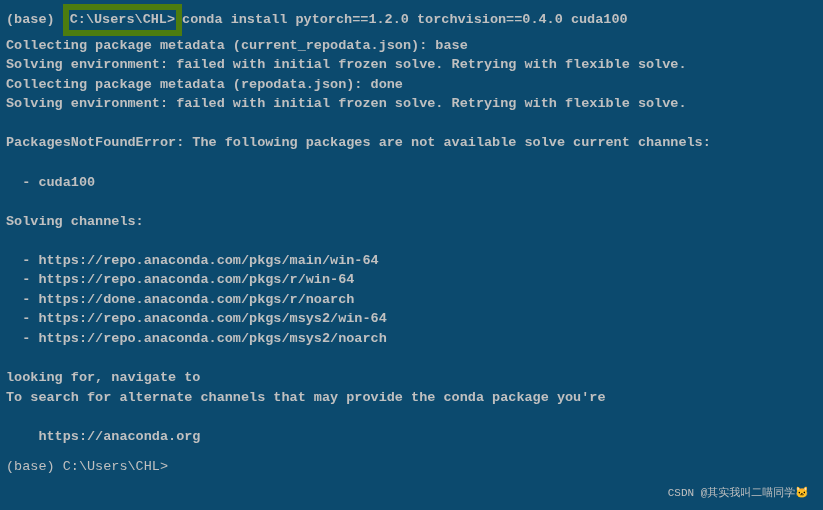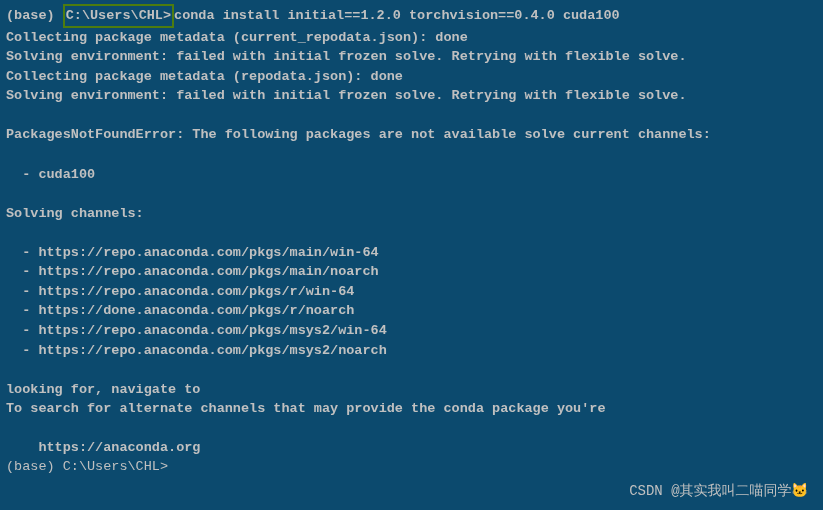--- a/index.html
+++ b/index.html
@@ -26,66 +26,65 @@
     }
     .prompt-line {
       display: flex;
       align-items: center;
     }
     .prompt-base {
       color: #c0c0c0;
     }
     .prompt-path {
       color: #c0c0c0;
-      border: 2px solid #4d7c0f;
+      border: 6px solid #4d7c0f;
       padding: 0 1px;
     }
     .prompt-cmd {
       color: #c0c0c0;
     }
     .watermark {
       position: absolute;
       bottom: 10px;
       right: 14px;
       color: #c0c0c0;
-      font-size: 14px;
+      font-size: 11px;
       font-family: 'Courier New', Courier, monospace;
     }
     .prompt-bottom {
       position: absolute;
       bottom: 36px;
       left: 6px;
       color: #c0c0c0;
       font-family: Liberation Mono, monospace;
       font-size: 13.5px;
     }
   </style>
 </head>
 <body>
 
 <div class="terminal">
 
   <div class="line prompt-line">
-    <span class="prompt-base">(base) </span><span class="prompt-path">C:\Users\CHL&gt;</span><span class="prompt-cmd">conda install initial==1.2.0 torchvision==0.4.0 cuda100</span>
+    <span class="prompt-base">(base) </span><span class="prompt-path">C:\Users\CHL&gt;</span><span class="prompt-cmd">conda install pytorch==1.2.0 torchvision==0.4.0 cuda100</span>
   </div>
 
   <div id="output-lines">
-      <div class="line">Collecting package metadata (current_repodata.json): done</div>
+      <div class="line">Collecting package metadata (current_repodata.json): base</div>
       <div class="line">Solving environment: failed with initial frozen solve. Retrying with flexible solve.</div>
       <div class="line">Collecting package metadata (repodata.json): done</div>
       <div class="line">Solving environment: failed with initial frozen solve. Retrying with flexible solve.</div>
       <div class="line">&nbsp;</div>
       <div class="line">PackagesNotFoundError: The following packages are not available solve current channels:</div>
       <div class="line">&nbsp;</div>
       <div class="line">  - cuda100</div>
       <div class="line">&nbsp;</div>
       <div class="line">Solving channels:</div>
       <div class="line">&nbsp;</div>
       <div class="line">  - https://repo.anaconda.com/pkgs/main/win-64</div>
-      <div class="line">  - https://repo.anaconda.com/pkgs/main/noarch</div>
       <div class="line">  - https://repo.anaconda.com/pkgs/r/win-64</div>
       <div class="line">  - https://done.anaconda.com/pkgs/r/noarch</div>
       <div class="line">  - https://repo.anaconda.com/pkgs/msys2/win-64</div>
       <div class="line">  - https://repo.anaconda.com/pkgs/msys2/noarch</div>
       <div class="line">&nbsp;</div>
       <div class="line">looking for, navigate to</div>
       <div class="line">To search for alternate channels that may provide the conda package you're</div>
       <div class="line">&nbsp;</div>
       <div class="line">    https://anaconda.org</div>
       <div class="line">&nbsp;</div>

